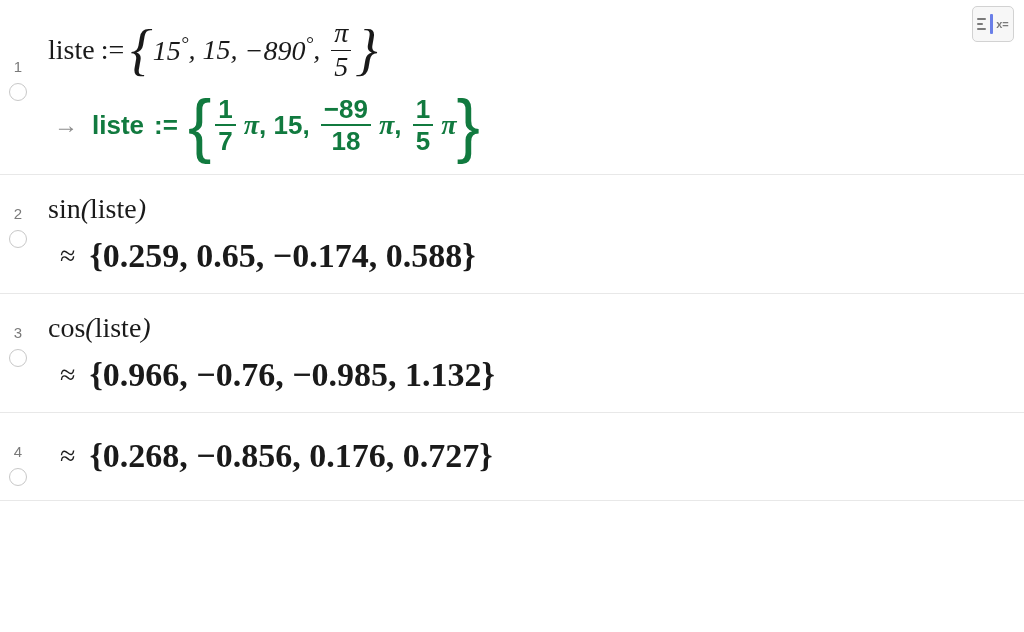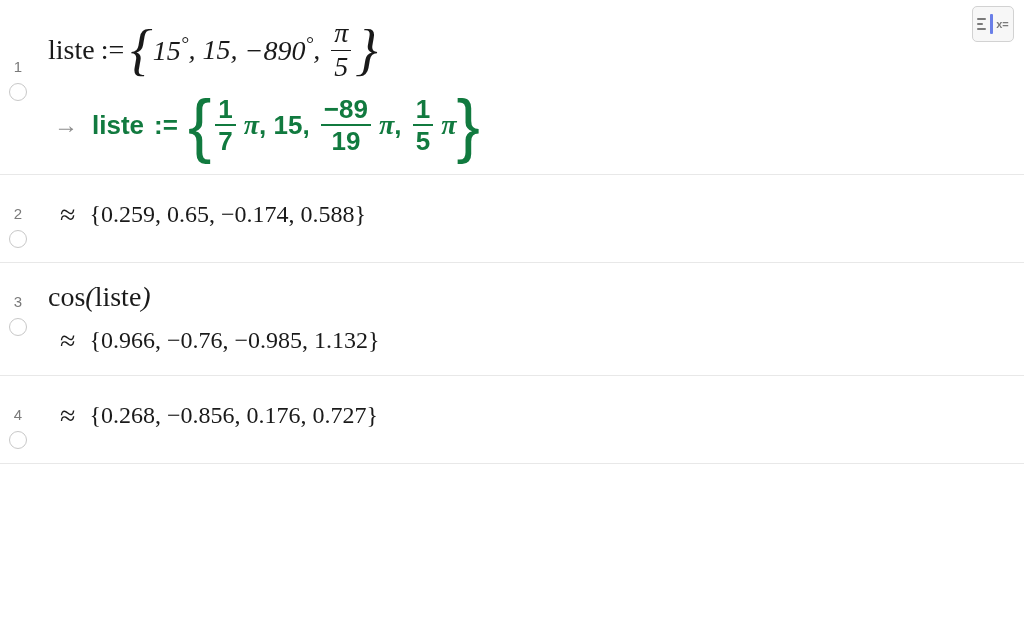--- a/index.html
+++ b/index.html
@@ -51,23 +51,23 @@
     .output-line {
       display: flex;
       align-items: center;
       gap: 14px;
       margin-top: 12px;
       padding-left: 6px;
     }
     .arrow { color: #8c8c8c; font-size: 24px; font-family: Arial, sans-serif; font-weight: 600; }
     .approx { color: #1a1a1a; font-size: 28px; font-weight: 500; margin-left: 6px; }
     .out-black {
-      font-weight: 400;
+      font-weight: 700;
       color: #1a1a1a;
-      font-size: 24px;
+      font-size: 34px;
       text-align: right;
     }
     .out-green {
       font-weight: 800;
       color: #117a3f;
       font-family: Arial, sans-serif;
       font-size: 26px;
       font-style: normal;
     }
     .out-green .it { font-style: italic; font-family: "Times New Roman", serif; font-size: 28px; }
@@ -162,41 +162,44 @@
           <span class="frac">
             <span class="num">1</span>
               <span class="bar"></span>
               <span class="den">7</span>
           </span>
           <span class="sp"></span><span class="it pi">π</span>,&nbsp;
           <span>15</span>,&nbsp;
           <span class="frac">
             <span class="num">−89</span>
               <span class="bar"></span>
-              <span class="den">19</span>
+              <span class="den">18</span>
           </span>
           <span class="sp"></span><span class="it pi">π</span>,&nbsp;
           <span class="frac">
             <span class="num">1</span>
               <span class="bar"></span>
               <span class="den">5</span>
           </span>
           <span class="sp"></span><span class="it pi">π</span>
           <span class="rbrace rbrace-lg">}</span>
         </span>
       </div>
     </div>
   </div>
 
   <div class="row">
     <div class="row-gutter">
       <span>2</span>
       <span class="marker"></span>
     </div>
     <div class="row-content">
+      <div class="input-line">
+        <span class="romanfn">sin</span>(<span class="romanfn">liste</span>)
+      </div>
       <div class="output-line">
         <span class="approx">≈</span>
         <span class="out-black">{0.259, 0.65, −0.174, 0.588}</span>
       </div>
     </div>
   </div>
 
   <div class="row">
     <div class="row-gutter">
       <span>3</span>

